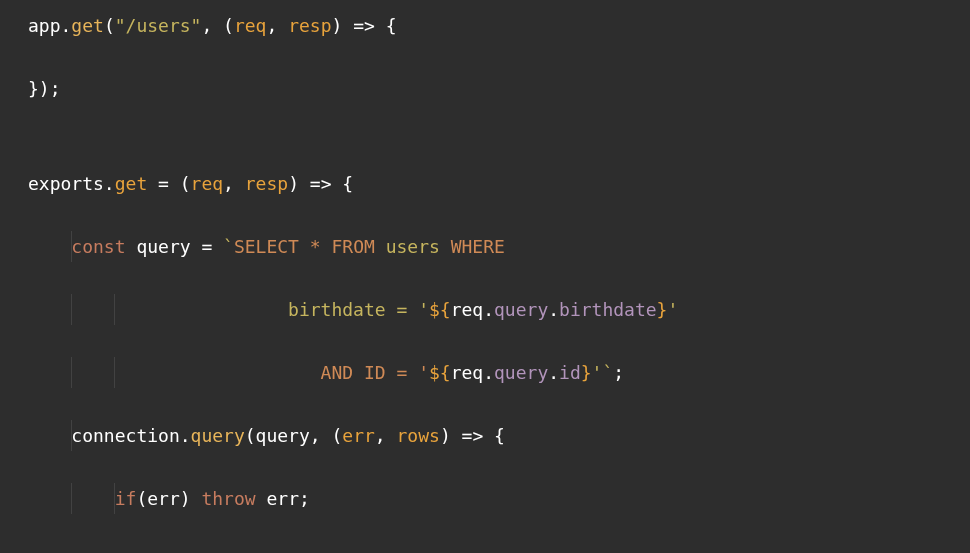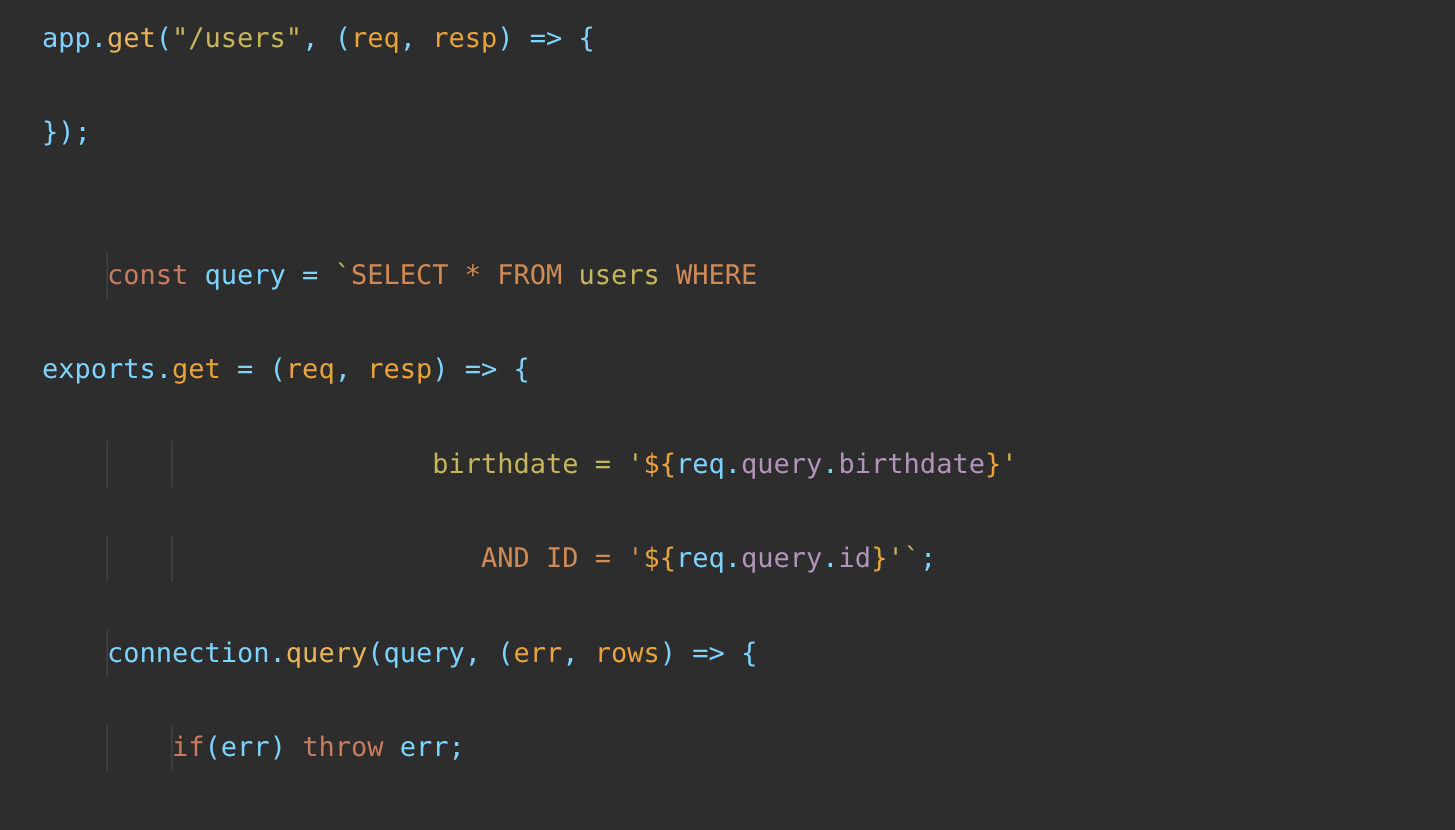--- a/index.html
+++ b/index.html
@@ -21,35 +21,35 @@
       display: block;
       position: relative;
     }
     .indent-guide {
       position: absolute;
       top: 0;
       bottom: 0;
       width: 1px;
       background: #424242;
     }
-    .c-gray     { color: #7dd3fc; }
+    .c-gray     { color: #ffffff; }
     .c-orange   { color: #e8a33c; }
     .c-string   { color: #c6b55e; }
     .c-purple   { color: #b294bb; }
     .c-keyword  { color: #c77c5f; }
     .c-keyword2 { color: #d08a56; }
     .c-func     { color: #e8b55a; }
   </style>
 </head>
 <body>
 
 <pre><span class="code-line"><span class="c-gray">app</span><span class="c-gray">.</span><span class="c-func">get</span><span class="c-gray">(</span><span class="c-string">"/users"</span><span class="c-gray">, (</span><span class="c-orange">req</span><span class="c-gray">, </span><span class="c-orange">resp</span><span class="c-gray">) </span><span class="c-gray">=&gt;</span><span class="c-gray"> {</span></span>
 <span class="code-line"><span class="c-gray">});</span></span>
 <span class="code-line"><span></span></span>
+<span class="code-line"><span class="c-gray">exports</span><span class="c-gray">.</span><span class="c-orange">get</span><span class="c-gray"> = (</span><span class="c-orange">req</span><span class="c-gray">, </span><span class="c-orange">resp</span><span class="c-gray">) </span><span class="c-gray">=&gt;</span><span class="c-gray"> {</span></span>
 <span class="code-line"><span class="indent-guide" style="left:43px"></span>    <span class="c-keyword">const </span><span class="c-gray">query</span><span class="c-gray"> = </span><span class="c-string">`</span><span class="c-keyword2">SELECT * FROM </span><span class="c-string">users</span><span class="c-keyword2"> WHERE</span></span>
-<span class="code-line"><span class="c-gray">exports</span><span class="c-gray">.</span><span class="c-orange">get</span><span class="c-gray"> = (</span><span class="c-orange">req</span><span class="c-gray">, </span><span class="c-orange">resp</span><span class="c-gray">) </span><span class="c-gray">=&gt;</span><span class="c-gray"> {</span></span>
 <span class="code-line"><span class="indent-guide" style="left:43px"></span><span class="indent-guide" style="left:86px"></span>                        <span class="c-string">birthdate = '</span><span class="c-orange">${</span><span class="c-gray">req</span><span class="c-gray">.</span><span class="c-purple">query</span><span class="c-gray">.</span><span class="c-purple">birthdate</span><span class="c-orange">}</span><span class="c-string">'</span></span>
 <span class="code-line"><span class="indent-guide" style="left:43px"></span><span class="indent-guide" style="left:86px"></span>                           <span class="c-keyword2">AND ID = '</span><span class="c-orange">${</span><span class="c-gray">req</span><span class="c-gray">.</span><span class="c-purple">query</span><span class="c-gray">.</span><span class="c-purple">id</span><span class="c-orange">}</span><span class="c-string">'</span><span class="c-string">`</span><span class="c-gray">;</span></span>
 <span class="code-line"><span class="indent-guide" style="left:43px"></span>    <span class="c-gray">connection</span><span class="c-gray">.</span><span class="c-func">query</span><span class="c-gray">(</span><span class="c-gray">query</span><span class="c-gray">, (</span><span class="c-orange">err</span><span class="c-gray">, </span><span class="c-orange">rows</span><span class="c-gray">) </span><span class="c-gray">=&gt;</span><span class="c-gray"> {</span></span>
 <span class="code-line"><span class="indent-guide" style="left:43px"></span><span class="indent-guide" style="left:86px"></span>        <span class="c-keyword">if</span><span class="c-gray">(</span><span class="c-gray">err</span><span class="c-gray">) </span><span class="c-keyword">throw </span><span class="c-gray">err</span><span class="c-gray">;</span></span>
 
 
 </pre>
 
 </body></html>

